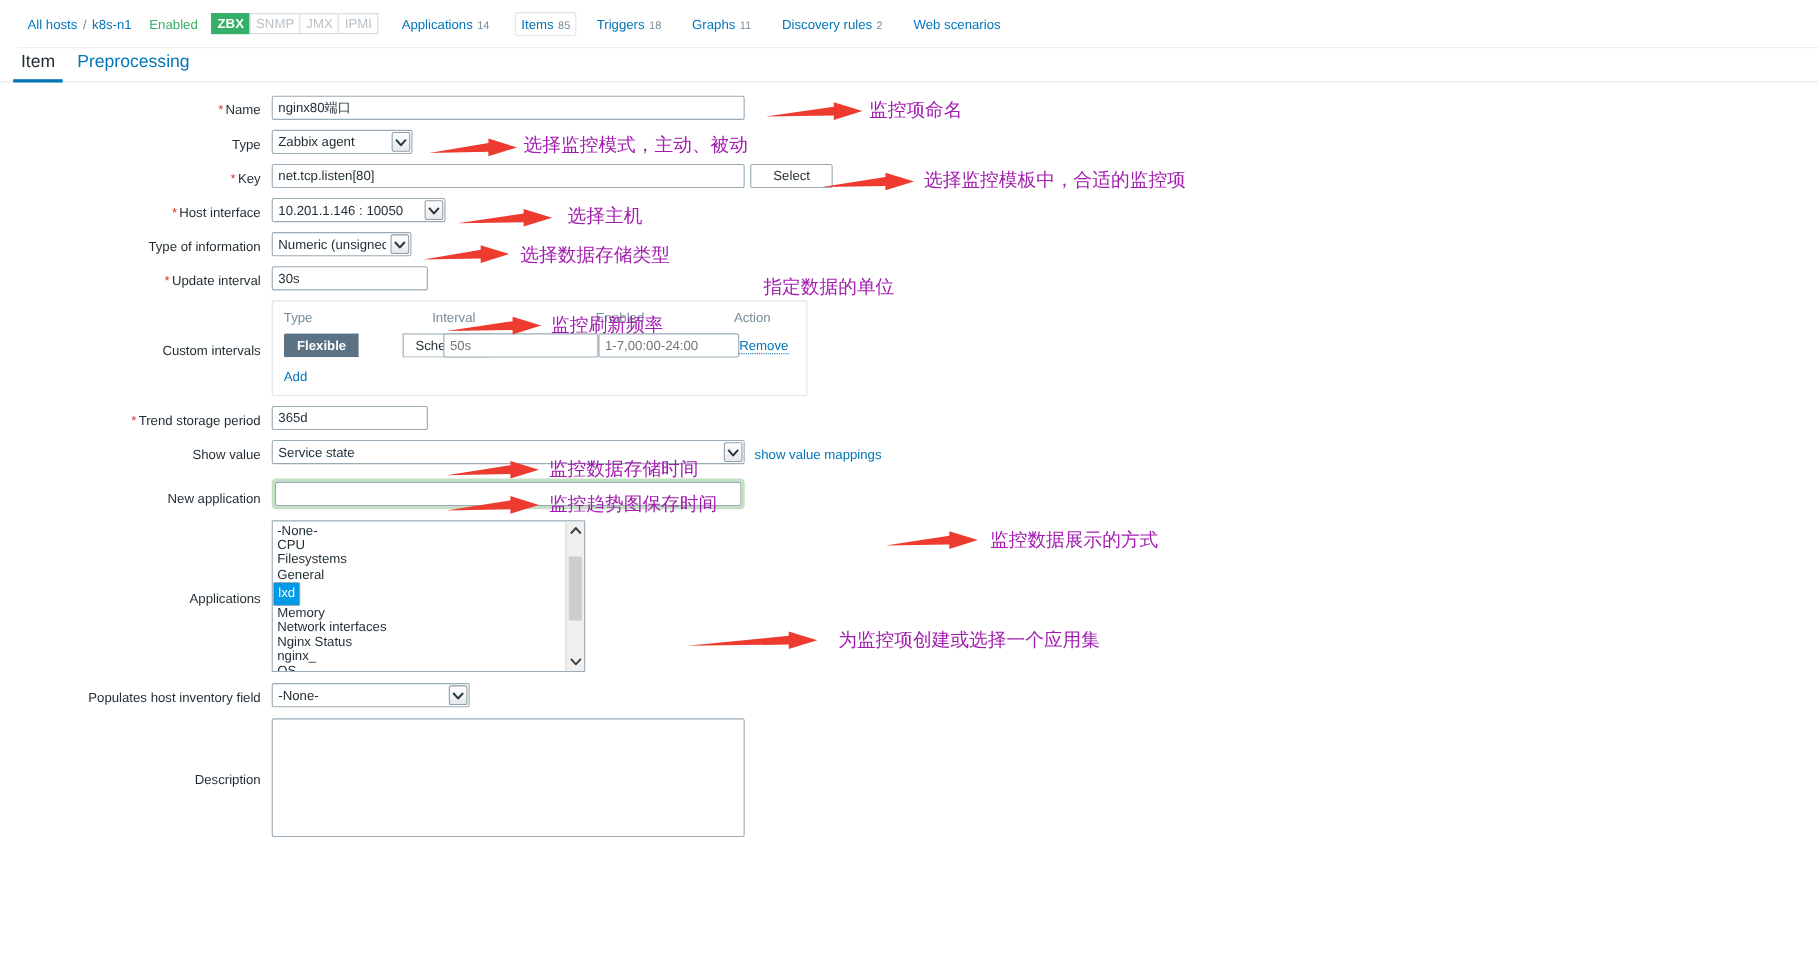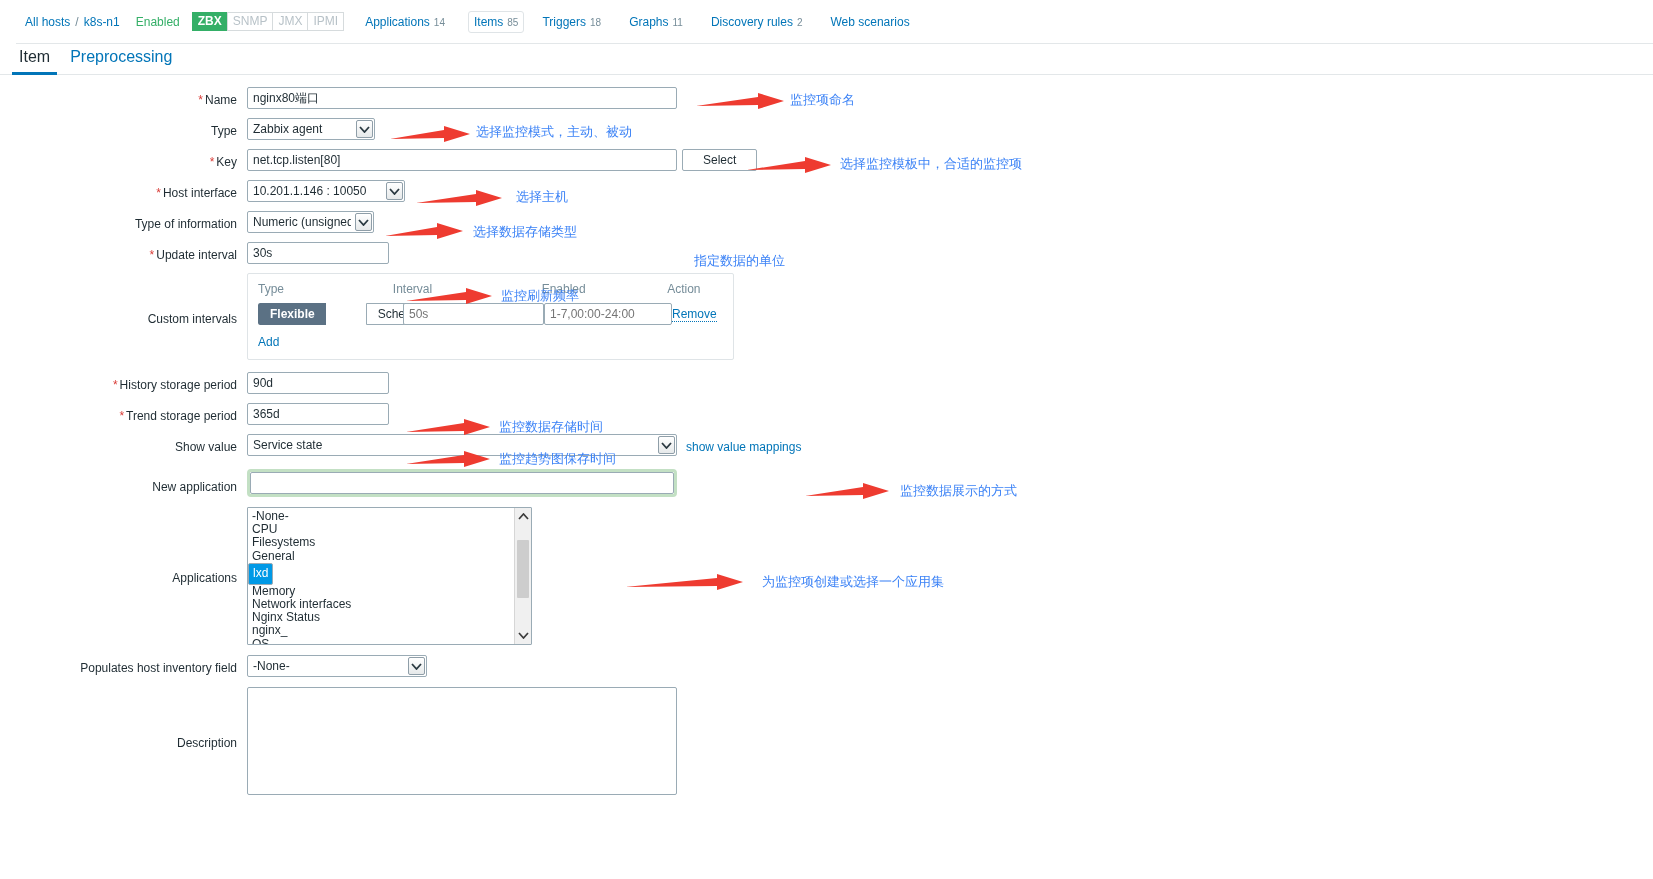--- a/index.html
+++ b/index.html
@@ -292,22 +292,22 @@
     height: 110px;
     resize: none;
     padding: 4px 5px;
     line-height: 15px;
     height: 108px;
   }
 
   
   .anno {
     position: absolute;
-    color: #3b82f6;
-    font-size: 13px;
+    color: #a21caf;
+    font-size: 17px;
     font-family: "Liberation Sans", sans-serif;
     white-space: nowrap;
     line-height: 16px;
   }
   .arrow-svg { position: absolute; }
 </style>
 </head>
 <body>
 
 <div class="hostnav">
@@ -433,24 +433,20 @@
         <div class="c-act">
           <a class="linkish" href="#">Remove</a>
         </div>
       </div>
       <div class="ci-add">
         <a class="plainlink" href="#">Add</a>
       </div>
     </div>
   </div>
 
-  <div class="row" style="margin-top:12px">
-    <div class="lbl"><span class="req">*</span><span>History storage period</span></div>
-    <input type="text" class="w-mid" value="90d" style="">
-  </div>
 
   <div class="row">
     <div class="lbl"><span class="req">*</span><span>Trend storage period</span></div>
     <input type="text" class="w-mid" value="365d" style="">
   </div>
 
   <div class="row">
     <div class="lbl">Show value</div>
     <div class="sel sel-showvalue">
       <span class="txt">Service state</span>

